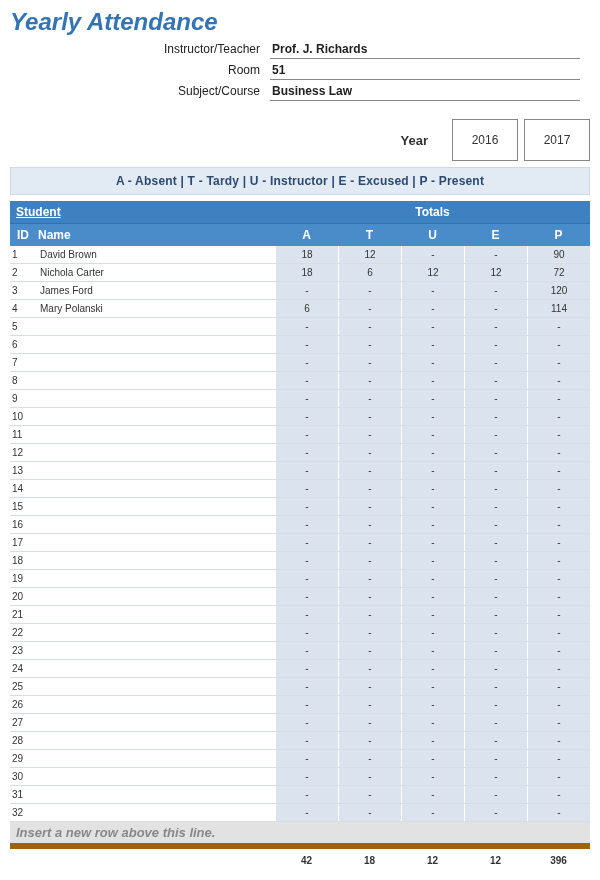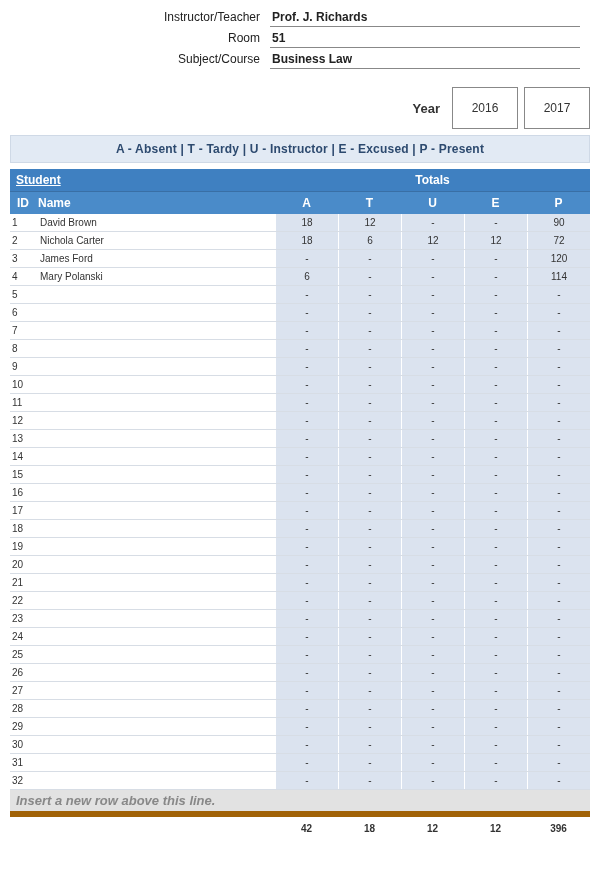--- a/index.html
+++ b/index.html
@@ -45,21 +45,21 @@
   .year-row {
     display:flex;
     justify-content: flex-end;
     align-items: center;
     margin-top: 18px;
     gap: 6px;
   }
   .year-label {
     font-weight: bold;
     font-size: 13px;
-    margin-right: 6px;
+    margin-right: 18px;
   }
   .year-btn {
     border: 1px solid #888;
     padding: 13px 18px;
     font-size: 12px;
     background: #fff;
     cursor: pointer;
     min-width: 66px;
     text-align: center;
   }
@@ -150,20 +150,21 @@
   .totals-row .col-id, .totals-row .col-name { }
   .totals-row .col-tot {
     text-align: center;
     padding: 4px 0;
   }
 </style>
 </head>
 <body>
 
 <div class="page">
+  <div class="title">Yearly Attendance</div>
 
   <div class="meta-block">
     <div class="meta-row">
       <div class="meta-label">Instructor/Teacher</div>
       <div class="meta-value">Prof. J. Richards</div>
     </div>
     <div class="meta-row">
       <div class="meta-label">Room</div>
       <div class="meta-value">51</div>
     </div>

